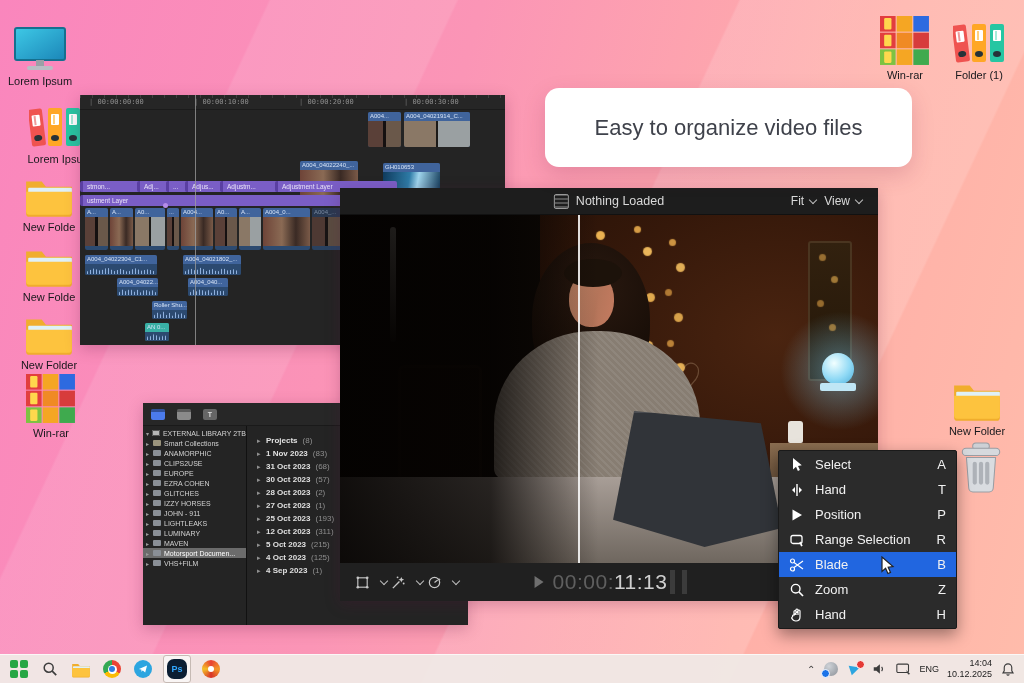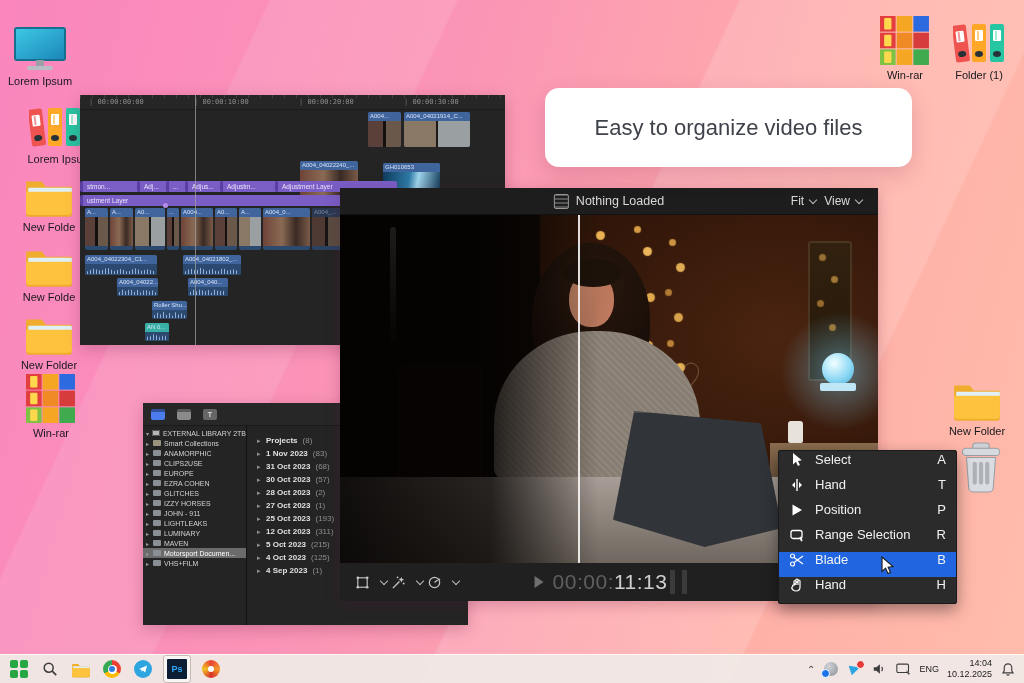--- a/index.html
+++ b/index.html
@@ -129,39 +129,39 @@
   .pausebars span{width:5px;height:24px;background:#3b3b3b}
 
   
   .callout{position:absolute;left:545px;top:88px;width:367px;height:79px;background:#fff;border-radius:14px;
     box-shadow:0 8px 22px rgba(120,30,70,.18);display:flex;align-items:center;justify-content:center;z-index:50}
   .callout span{font-size:22px;color:#3f424b}
 
   
   #toolmenu{position:absolute;left:778px;top:450px;width:177px;background:#2b2b2b;border:1px solid #1a1a1a;
     border-radius:2px;z-index:40;padding:1px 0;box-shadow:0 6px 16px rgba(0,0,0,.4)}
-  .menu-row{display:flex;align-items:flex-start;height:25px;padding:0 10px;color:#f1f1f1;font-size:13px}
+  .menu-row{display:flex;align-items:center;height:25px;padding:0 10px;color:#f1f1f1;font-size:13px}
   .menu-row .mi{width:17px;height:16px;margin-right:9px;flex:0 0 auto}
   .menu-row .ml{flex:1}
   .menu-row .ms{margin-left:8px}
   .menu-row.selected{background:#2166e0}
   .cursor-arrow{position:absolute;left:879px;top:556px;z-index:60;pointer-events:none}
 
   
   .taskbar{position:absolute;left:0;bottom:0;width:1024px;height:28px;background:rgba(240,232,229,.96);
     border-top:1px solid rgba(255,255,255,.7);display:flex;align-items:center;z-index:100}
   .tb-left{display:flex;align-items:center;gap:9px;padding-left:8px}
   .tbi{width:22px;height:22px;display:flex;align-items:center;justify-content:center}
   .starticon{display:grid;grid-template-columns:8px 8px;grid-template-rows:8px 8px;gap:2px}
   .starticon i{background:#27a644;border-radius:2px}
   .chrome.mini{width:18px;height:18px}.chrome.mini::after{inset:4.5px}.chrome.mini::before{inset:6px}
   .tg{width:18px;height:18px;border-radius:50%;background:#2ca5e0;display:flex;align-items:center;justify-content:center}
   .ps-slot{width:26px;height:26px;background:rgba(255,255,255,.6);border:1px solid #c6bab4;border-radius:3px;
     display:flex;align-items:center;justify-content:center}
-  .ps{width:20px;height:20px;background:#0b1e33;border-radius:1px;color:#31a8ff;font-size:9px;font-weight:bold;
+  .ps{width:20px;height:20px;background:#0b1e33;border-radius:7px;color:#31a8ff;font-size:9px;font-weight:bold;
     display:flex;align-items:center;justify-content:center}
   .redapp{width:18px;height:18px;border-radius:50%;background:conic-gradient(#e84133,#f39826,#d8322a,#f3c026,#e84133);position:relative}
   .redapp::after{content:'';position:absolute;inset:6px;background:#fff;border-radius:50%}
   .tb-right{margin-left:auto;display:flex;align-items:center;gap:8px;padding-right:8px}
   .trayglyph{font-size:10px;color:#3c3c3c}
   .trayic{position:relative;width:16px;height:16px;display:flex;align-items:center;justify-content:center}
   .badge{position:absolute;width:7px;height:7px;border-radius:50%;border:1px solid #fff}
   .badge.blue{background:#1a73e8;left:-2px;bottom:-1px}
   .badge.red{background:#e53935;right:-2px;top:-1px}
   .gray-orb{width:14px;height:14px;border-radius:50%;background:radial-gradient(circle at 35% 30%,#cfd3d8,#8b9097)}
@@ -721,20 +721,28 @@
       <span class="mi"><svg width="16" height="16" viewBox="0 0 16 16">
             <circle cx="3.5" cy="4" r="2" fill="none" stroke="#fff" stroke-width="1.2"></circle>
             <circle cx="3.5" cy="12" r="2" fill="none" stroke="#fff" stroke-width="1.2"></circle>
             <path d="M5 5.5L14 12M5 10.5L14 4" stroke="#fff" stroke-width="1.2"></path>
           </svg></span>
       <span class="ml">Blade</span>
       <span class="ms">B</span>
     </div>
     <div class="menu-row">
       <span class="mi"><svg width="16" height="16" viewBox="0 0 16 16">
+            <circle cx="6.7" cy="6.7" r="4.3" fill="none" stroke="#fff" stroke-width="1.4"></circle>
+            <path d="M10 10l4 4" stroke="#fff" stroke-width="1.7"></path>
+          </svg></span>
+      <span class="ml">Zoom</span>
+      <span class="ms">Z</span>
+    </div>
+    <div class="menu-row">
+      <span class="mi"><svg width="16" height="16" viewBox="0 0 16 16">
             <path d="M5 8V4.5a1 1 0 012 0V8m0-4.5V3a1 1 0 012 0v5m0-4a1 1 0 012 0v6c0 2.6-1.6 4-4.1 4-2.2 0-3.3-1-4.3-3L3.7 9.2c-.4-.8.6-1.7 1.3-1z" fill="none" stroke="#fff" stroke-width="1.2"></path>
           </svg></span>
       <span class="ml">Hand</span>
       <span class="ms">H</span>
     </div>
   </div>
   <div class="cursor-arrow">
     <svg width="18" height="20" viewBox="0 0 18 20">
         <path d="M3 1v14.5l3.6-3.2 2.3 5.2 2.6-1.1-2.3-5.2 4.8-.7z" fill="#fff" stroke="#222" stroke-width="1.2"></path>
       </svg>

